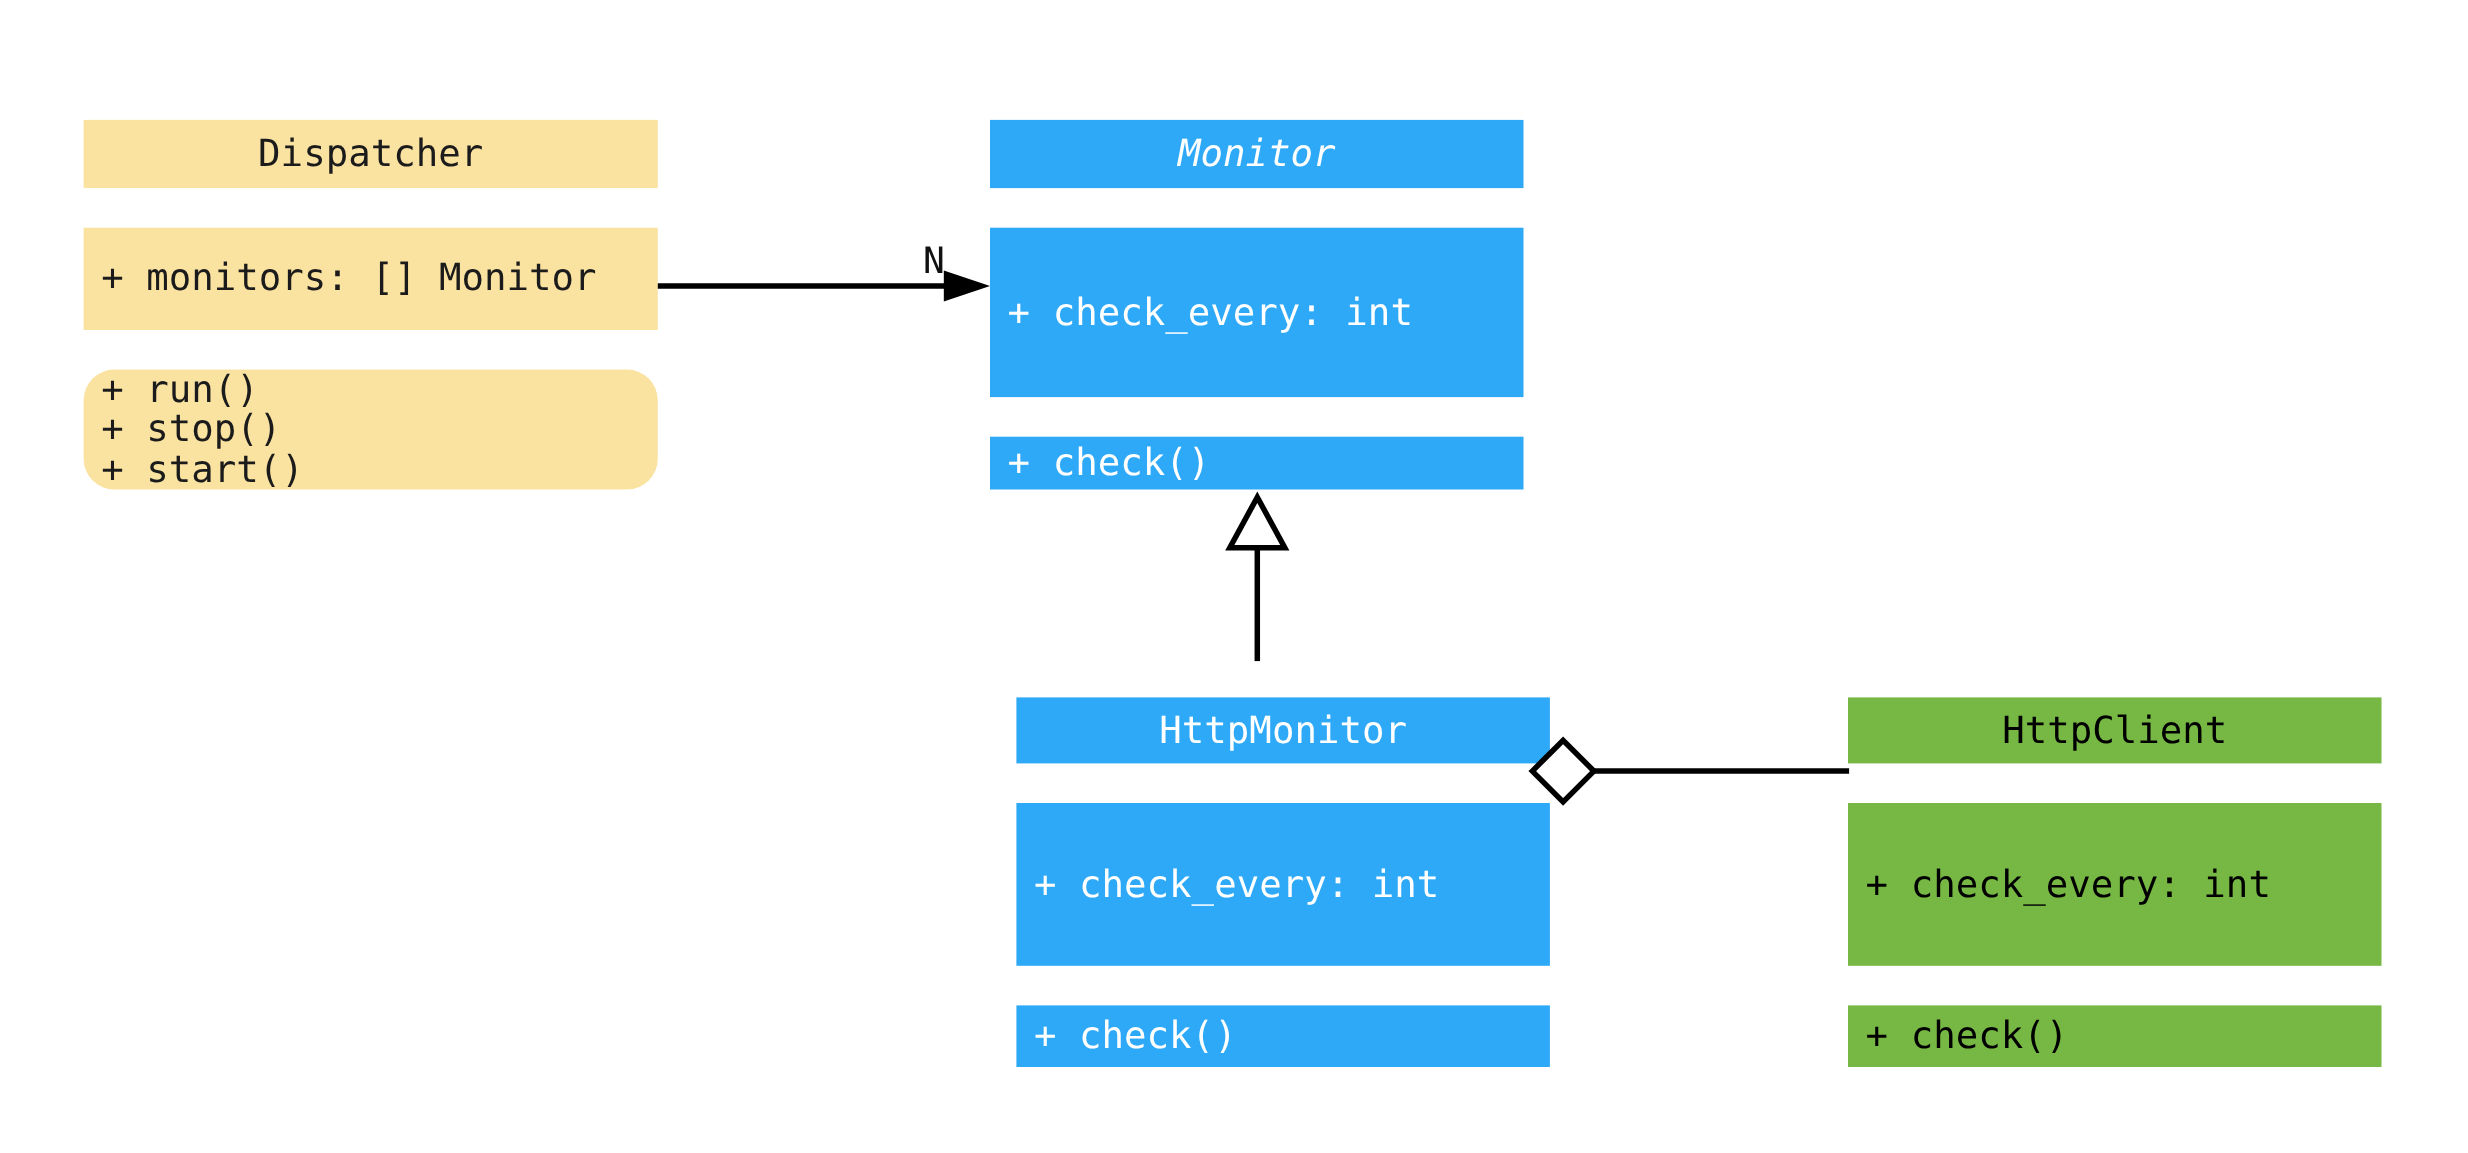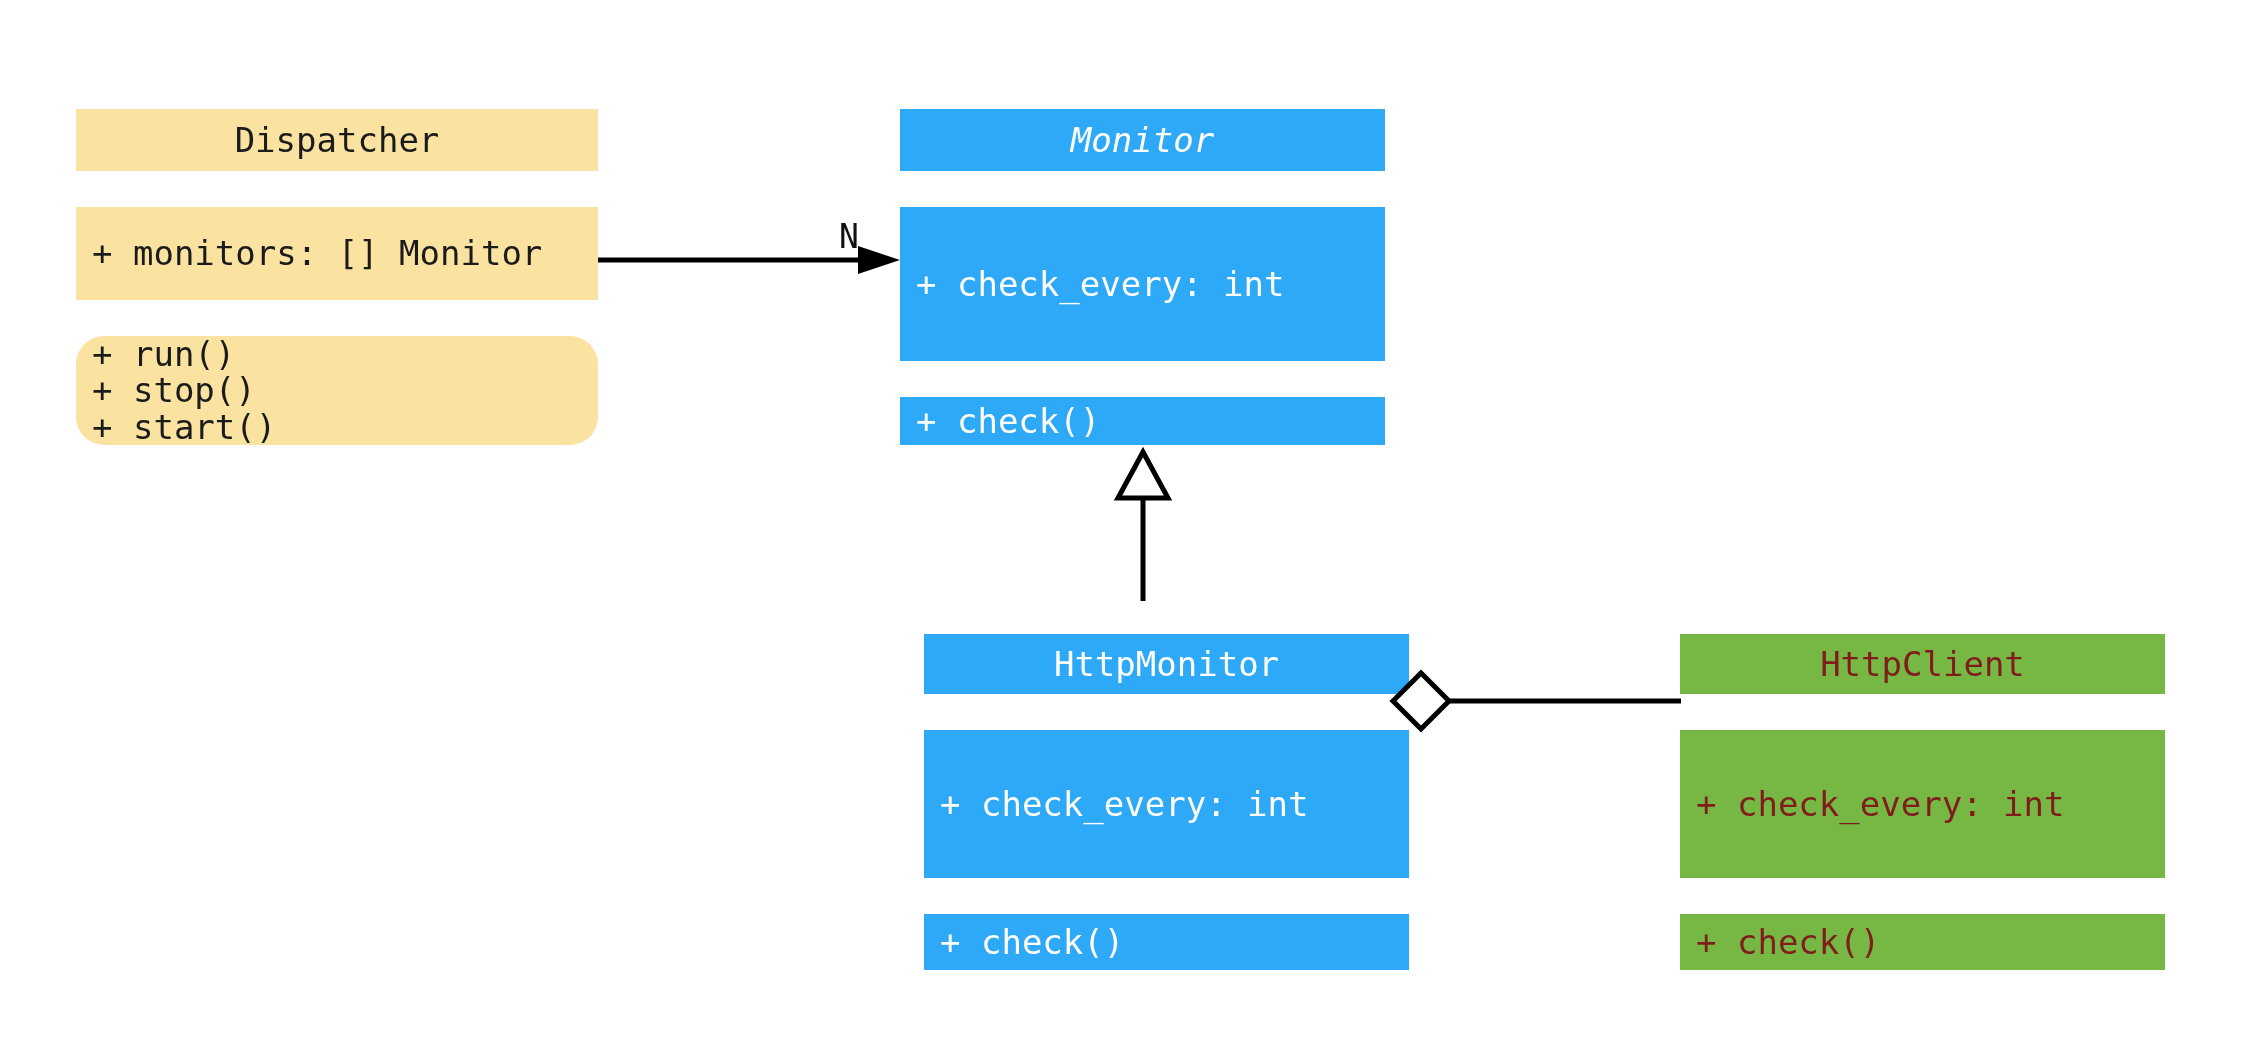--- a/index.html
+++ b/index.html
@@ -34,21 +34,21 @@
     padding-left: 16px;
     font-size: 34px;
     font-weight: 500;
     line-height: 1.07;
   }
   .member { white-space: pre; }
 
   
   .c-yellow .row { background: #FAE3A1; color: #1b1b1b; }
   .c-blue   .row { background: #2EA9F8; color: #ffffff; }
-  .c-green  .row { background: #76B843; color: #7f1d1d; }
+  .c-green  .row { background: #76B843; color: #000000; }
   .abstract .title { font-style: italic; text-align: center; }
 
   
   .pos-dispatcher   { left: 76px;   top: 77px;  width: 522px; height: 368px; }
   .pos-dispatcher   .title   { height: 62px; }
   .pos-dispatcher   .attrs   { height: 117px; }
   .pos-dispatcher   .methods { flex: 1; border-radius: 28px; }
 
   .pos-monitor      { left: 900px;  top: 77px;  width: 485px; height: 368px; }
   .pos-monitor      .title   { height: 62px; }

